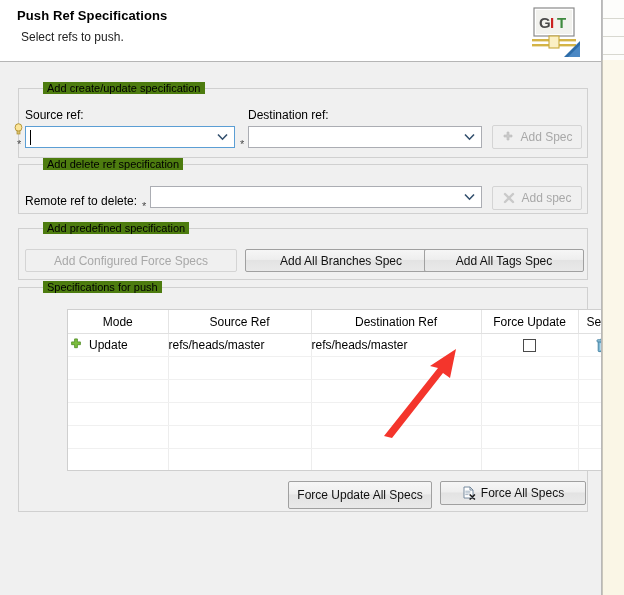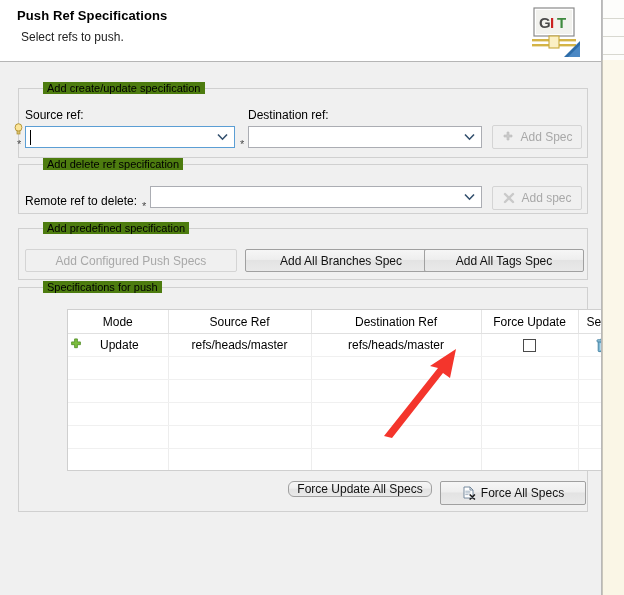--- a/index.html
+++ b/index.html
@@ -211,23 +211,23 @@
     font-size: 12px;
     color: #000;
     border-right: 1px solid #ededed;
     border-bottom: 1px solid #f0f0f0;
     padding: 0;
     vertical-align: middle;
     background: #ffffff;
   }
   #spec-table th:last-child, #spec-table td:last-child { border-right: none; }
   td.c-mode { text-align: left; padding-left: 4px; }
-  td.c-src, td.c-dst { text-align: center; padding-left: 8px; }
+  td.c-src, td.c-dst { text-align: left; padding-left: 8px; }
   td.c-force, td.c-rem { text-align: center; }
-  .mode-cell { display: flex; align-items: center; gap: 18px; padding-left: 2px; }
+  .mode-cell { display: flex; align-items: center; gap: 7px; padding-left: 2px; }
 
   .cb {
     display: inline-block;
     width: 13px; height: 13px;
     border: 1px solid #4a4a4a;
     background: #ffffff;
     box-sizing: border-box;
     vertical-align: middle;
   }
 
@@ -342,21 +342,21 @@
       </svg>
     </span>
     <span>Add spec</span>
   </div>
 
   <div class="group" style="left:18px; top:228px; width:570px; height:52px;">
     <span class="group-title">Add predefined specification</span>
   </div>
 
   <div class="btn disabled" style="left:25px; top:249px; width:212px; height:23px;">
-    <span>Add Configured Push Specs</span>
+    <span>Add Configured Force Specs</span>
   </div>
   <div class="btn" style="left:245px; top:249px; width:192px; height:23px;">
     <span>Add All Branches Spec</span>
   </div>
   <div class="btn" style="left:424px; top:249px; width:160px; height:23px;">
     <span>Add All Tags Spec</span>
   </div>
 
   <div class="group" style="left:18px; top:287px; width:570px; height:225px;">
     <span class="group-title">Specifications for push</span>
@@ -443,21 +443,21 @@
             <td></td>
             <td></td>
             <td></td>
             <td></td>
           </tr>
 
       </tbody>
     </table>
   </div>
 
-  <div class="btn" style="left:288px; top:481px; width:144px; height:16px;border-radius:6px;">
+  <div class="btn" style="left:288px; top:481px; width:144px; height:28px;">
     <span>Force Update All Specs</span>
   </div>
 
   <div class="btn" style="left:440px; top:481px; width:146px; height:24px;">
     <span class="btn-ico">
       <svg width="14" height="14" viewBox="0 0 14 14">
         <path d="M2 1 h6 l3 3 v8 h-9 z" fill="#ffffff" stroke="#6a7f95" stroke-width="0.9"></path>
         <path d="M8 1 v3 h3" fill="none" stroke="#6a7f95" stroke-width="0.9"></path>
         <path d="M3.3 5.2 h5 M3.3 6.9 h5 M3.3 8.6 h3.2" stroke="#8fa2b5" stroke-width="0.8"></path>
         <path d="M8.2 9 L12.4 13 M12.4 9 L8.2 13" stroke="#1d1d1d" stroke-width="1.7" stroke-linecap="round"></path>

